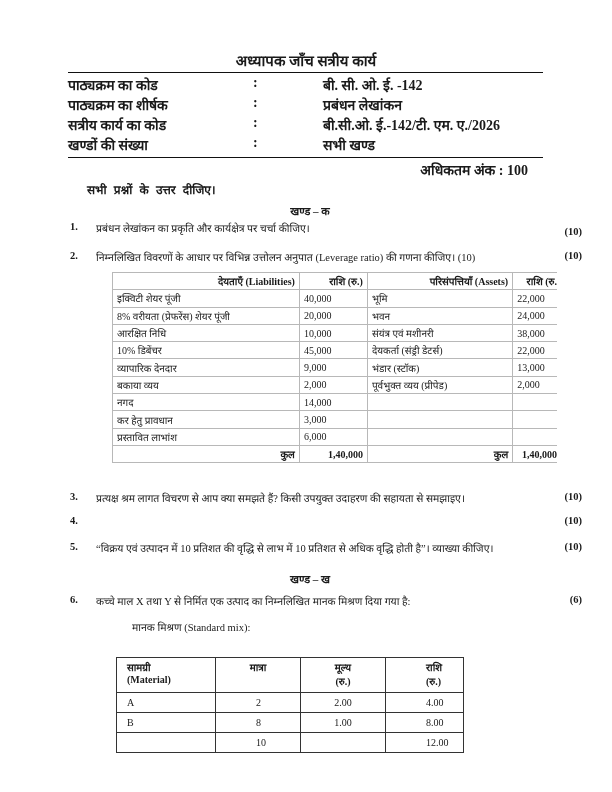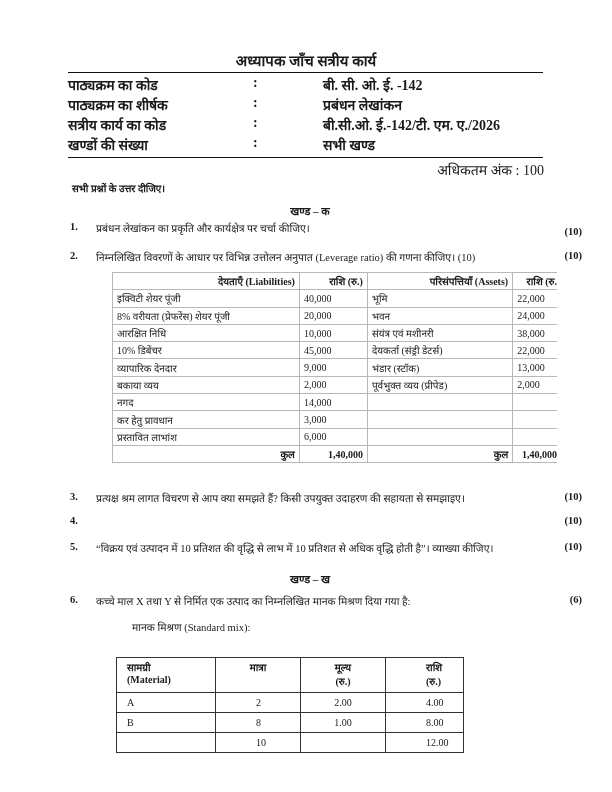--- a/index.html
+++ b/index.html
@@ -7,22 +7,22 @@
       width: 612px; height: 792px; background: #ffffff; position: relative; overflow: hidden;
       font-family: "Liberation Serif", "DejaVu Serif", serif; color: #1a1a1a;
     }
     .abs { position: absolute; }
     .title { top: 50px; left: 0; width: 612px; text-align: center; font-size: 15px; font-weight: bold; }
     .hr { left: 68px; width: 475px; height: 0; border-top: 1.5px solid #111; }
     .meta-row { left: 68px; width: 480px; height: 20px; font-size: 14px; font-weight: bold; }
     .meta-row .lbl { position: absolute; left: 0; }
     .meta-row .col { position: absolute; left: 185px; }
     .meta-row .val { position: absolute; left: 255px; }
-    .maxmarks { top: 160px; right: 68px; font-size: 14px; font-weight: normal; text-align: center; }
-    .instr { top: 181px; left: 72px; font-size: 10px; font-weight: bold; }
+    .maxmarks { top: 160px; right: 84px; font-size: 14px; font-weight: bold; text-align: center; }
+    .instr { top: 181px; left: 87px; font-size: 12px; font-weight: bold; font-family: Liberation Mono, monospace; }
     .section { left: 4px; width: 612px; text-align: center; font-size: 11px; font-weight: bold; }
     .q { left: 70px; width: 510px; font-size: 10.5px; height: 16px; }
     .q .num { position: absolute; left: 0; font-weight: bold; }
     .q .txt { position: absolute; left: 26px; white-space: nowrap; }
     .q .marks { position: absolute; right: -2px; font-weight: bold; }
     table { border-collapse: collapse; font-size: 10px; }
     .bs { top: 272px; left: 112px; width: 450px; }
     .bs td { border: 1px solid #b8b8b8; height: 16.3px; padding: 0 4px; vertical-align: middle; }
     .bs .c1 { width: 183px; } .bs .c2 { width: 60px; } .bs .c3 { width: 140px; } .bs .c4 { width: 40px; }
     .bs tr.head td, .bs tr.total td { font-weight: bold; text-align: right; }

